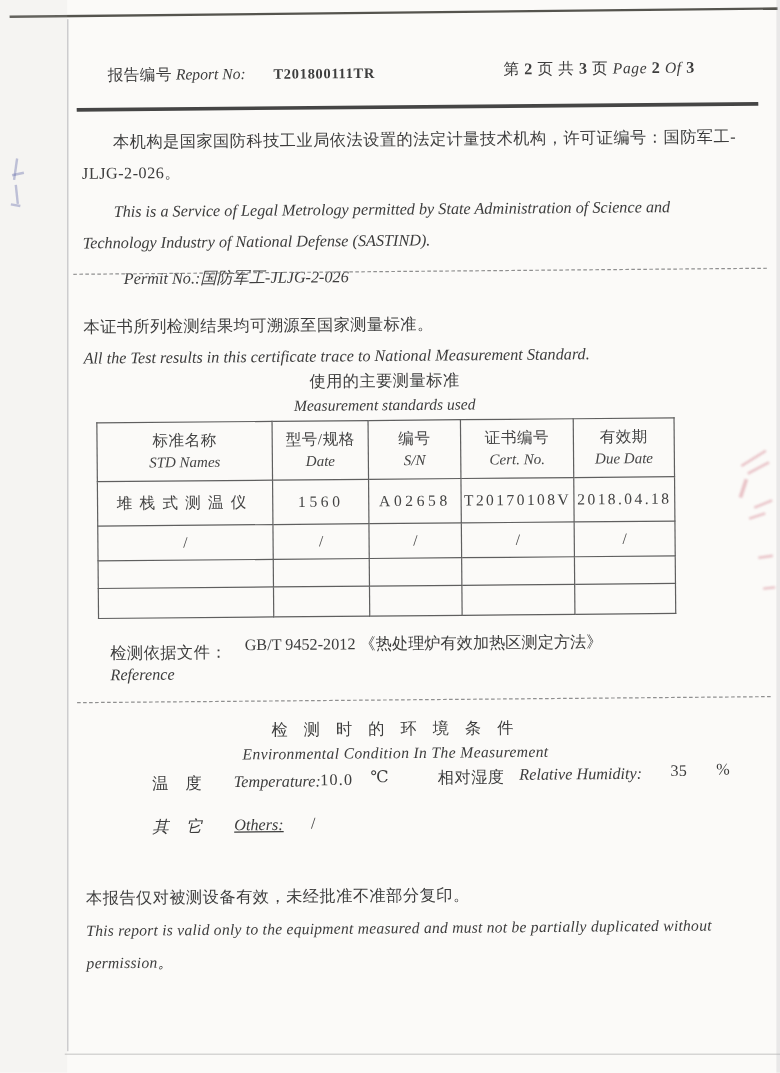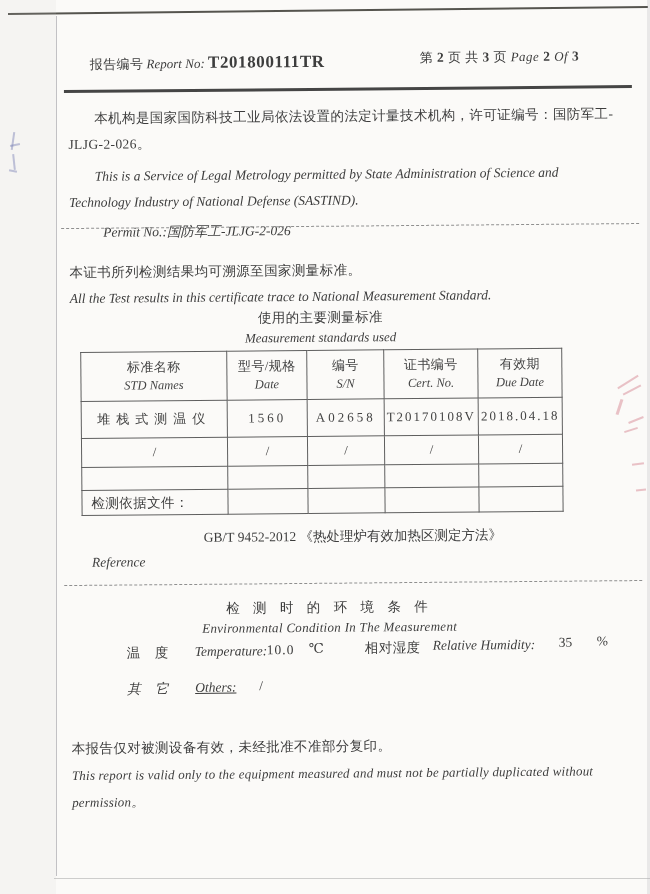--- a/index.html
+++ b/index.html
@@ -43,21 +43,21 @@
 
   
   .sheet{position:absolute;inset:0;transform:rotate(-0.5deg);transform-origin:70px 100px;}
 
   .abs{position:absolute;}
   .it{font-style:italic;}
   .b{font-weight:bold;}
   .cn{letter-spacing:0.4px;}
 
   .report-no{left:90px;top:54px;font-size:13px;white-space:nowrap;}
-  .report-no .val{font-size:17px;font-weight:bold;letter-spacing:0.6px;margin-left:0;}
+  .report-no .val{font-size:12px;font-weight:bold;letter-spacing:0.6px;margin-left:20px;}
   .page-info{left:420px;top:52px;font-size:13px;white-space:nowrap;letter-spacing:0.5px;}
   .page-info .b{font-size:13.5px;}
   .rule{left:64px;top:90px;width:568px;height:3px;background:#454545;}
 
   .intro{left:68px;top:106px;width:552px;font-size:13.5px;line-height:26px;}
   .intro .cnl{text-indent:26px;margin-bottom:6px;}
   .intro .enl{font-style:italic;text-indent:26px;margin-bottom:4px;}
   .intro .permit{font-style:italic;margin-left:34px;}
 
   .dash1{left:60px;top:228px;width:578px;border-top:1px dashed #8f8f8f;}
@@ -75,21 +75,21 @@
   tr.hdr td{height:48px;line-height:18px;}
   tr.hdr .enl{font-style:italic;font-size:12.5px;display:block;}
   tr.data td{height:36px;}
   tr.slash td{height:28px;}
   tr.empty1 td{height:22px;}
   tr.empty2 td{height:24px;}
   .ls6{letter-spacing:6px;}
   .ls3{letter-spacing:3px;}
   .ls2{letter-spacing:2px;}
 
-  .ref-label{left:88px;top:495px;font-size:13.5px;}
+  .ref-label{left:88px;top:536px;font-size:13.5px;}
   .ref-value{left:200px;top:530px;font-size:13.5px;}
   .ref-en{left:88px;top:555px;font-size:13.5px;font-style:italic;}
 
   .env-title{left:60px;top:600px;width:530px;text-align:center;font-size:13.5px;line-height:20px;}
   .env-title .cnl{letter-spacing:5px;}
   .env-title .enl{font-style:italic;font-size:13px;letter-spacing:0.3px;}
 
   .env-row{top:0;left:0;width:650px;font-size:13.5px;}
   .env-row span{position:absolute;white-space:nowrap;}
   .t-cn{left:122px;top:645px;}

